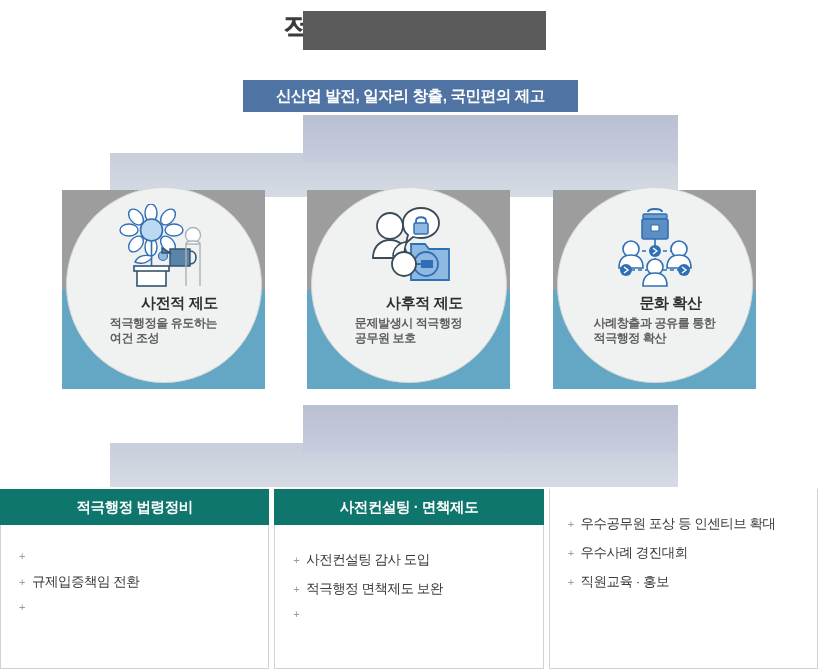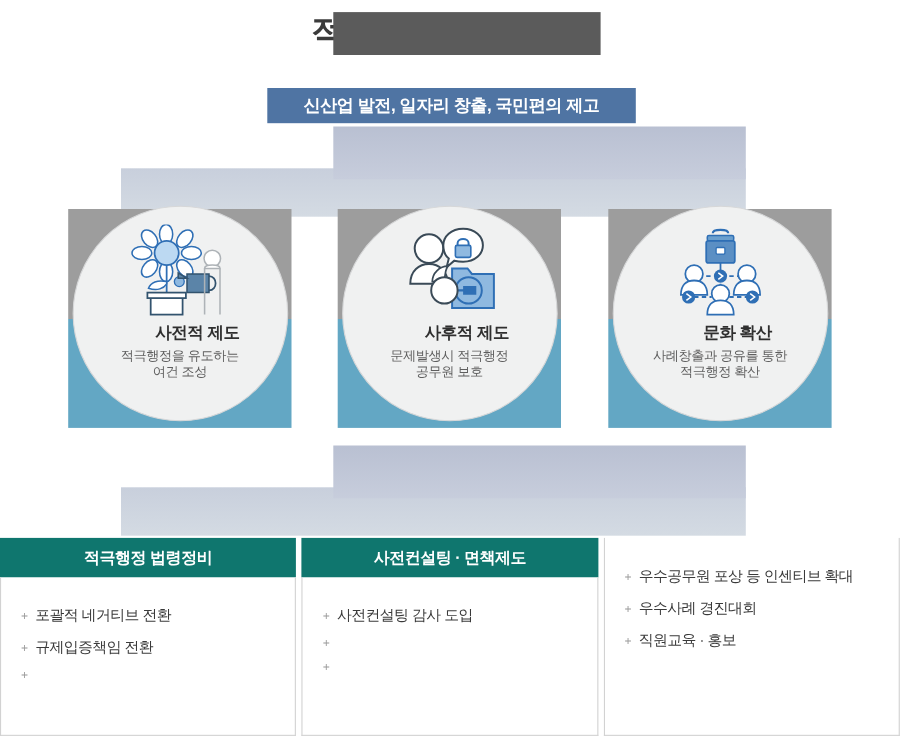--- a/index.html
+++ b/index.html
@@ -146,22 +146,23 @@
     letter-spacing: -0.4px;
     line-height: 18px;
     margin-left: 32px;
   }
   .card-desc {
     margin-top: 4px;
     font-size: 12px;
     color: #5e5e5e;
     letter-spacing: -0.4px;
     line-height: 15px;
-    text-align: center;
+    text-align: left;
     white-space: pre-line;
+    font-weight: bold;
   }
 
   #card-0 { left: 62px; }
   #card-1 { left: 307px; }
   #card-2 { left: 553px; }
 
   
   #bottom-table {
     position: absolute;
     left: 0;
@@ -329,21 +330,20 @@
 
 <div id="bottom-table">
 
   <div class="table-col">
     <div class="col-header">
       <span>적극행정 법령정비</span>
     </div>
     <div class="col-body">
       <div class="bullet-row">
         <span class="bullet-plus">+</span>
-        <span>포괄적 네거티브 전환</span>
       </div>
       <div class="bullet-row">
         <span class="bullet-plus">+</span>
         <span>규제입증책임 전환</span>
       </div>
       <div class="bullet-row">
         <span class="bullet-plus">+</span>
       </div>
     </div>
   </div>
@@ -352,20 +352,21 @@
     <div class="col-header">
       <span>사전컨설팅 · 면책제도</span>
     </div>
     <div class="col-body">
       <div class="bullet-row">
         <span class="bullet-plus">+</span>
         <span>사전컨설팅 감사 도입</span>
       </div>
       <div class="bullet-row">
         <span class="bullet-plus">+</span>
+        <span>적극행정 면책제도 보완</span>
       </div>
       <div class="bullet-row">
         <span class="bullet-plus">+</span>
       </div>
     </div>
   </div>
 
   <div class="table-col">
     <div class="col-body">
       <div class="bullet-row">

